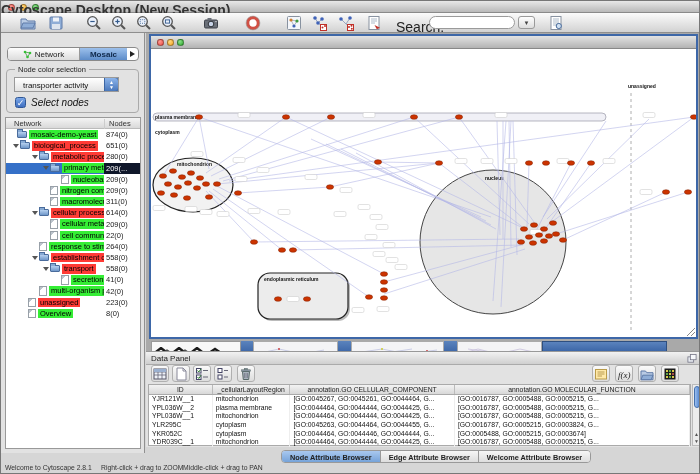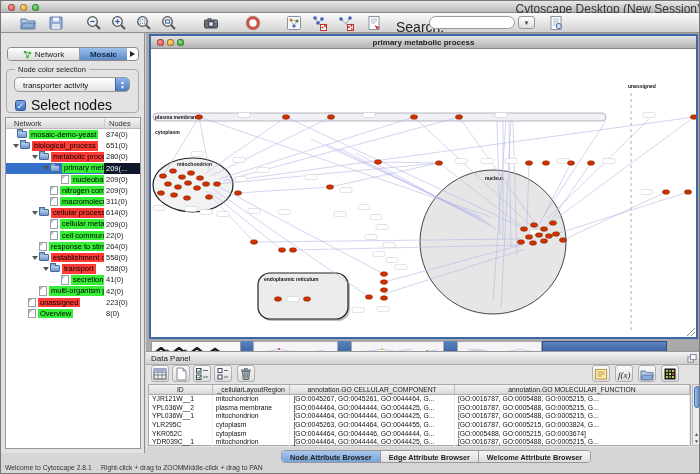--- a/index.html
+++ b/index.html
@@ -1,45 +1,45 @@
 <!DOCTYPE html>
 <html><head>
 <meta charset="utf-8">
 <style>
   html,body{margin:0;padding:0;background:#888;}
   #app{position:relative;width:700px;height:474px;background:#d6d6d6;font-family:"Liberation Sans",sans-serif;overflow:hidden;box-sizing:border-box;border:1px solid #777;}
   *{box-sizing:border-box;}
   
   #titlebar{position:absolute;left:0;top:0;width:700px;height:12px;background:linear-gradient(#e8e8e8,#b9b9b9);border-bottom:1px solid #8a8a8a;border-radius:5px 5px 0 0;}
-  #main-title{position:absolute;left:0;right:0;top:1px;text-align:right;font-size:12px;font-weight:normal;color:#333;}
+  #main-title{position:absolute;left:0;right:0;top:1px;text-align:left;font-size:14px;font-weight:bold;color:#333;}
   .tl{position:absolute;top:2.5px;width:7px;height:7px;border-radius:50%;border:0.5px solid rgba(0,0,0,.35);}
   
   #toolbar{position:absolute;left:0;top:12px;width:700px;height:20px;background:linear-gradient(#fbfbfb,#d2d2d2);border-bottom:1px solid #8e8e8e;}
   .tbtn{position:absolute;top:1px;width:19px;height:18px;display:flex;align-items:center;justify-content:center;}
   .tbtn svg{width:16px;height:16px;}
   #search-label{position:absolute;left:395px;top:6px;font-size:14px;color:#222;}
   #search-input{position:absolute;left:428px;top:3px;width:86px;height:13px;border:1px solid #9a9a9a;border-radius:7px;background:#fff;font-size:8px;padding:0 5px;}
   #search-drop{position:absolute;left:517px;top:3px;width:17px;height:13px;border:1px solid #9a9a9a;border-radius:3px;background:linear-gradient(#fff,#ddd);font-size:6px;color:#444;text-align:center;line-height:12px;}
   
   #control-panel{position:absolute;left:0;top:32px;width:144px;height:420px;background:#e2e2e2;border-right:1px solid #909090;}
   .panel-head{position:relative;height:13px;background:linear-gradient(#f2f2f2,#cfcfcf);border-bottom:1px solid #aaa;font-size:8px;color:#222;padding:2px 0 0 5px;}
   .float-ic{position:absolute;right:4px;top:2px;width:10px;height:9px;}
   #cp-tabs{position:absolute;left:6px;top:14px;width:132px;height:14px;border:1px solid #8a8a8a;border-radius:4px;background:#fff;display:flex;overflow:hidden;}
   #tab-network{width:72px;display:flex;align-items:center;justify-content:center;gap:3px;background:linear-gradient(#fdfdfd,#dcdcdc);border-right:1px solid #999;font-size:8px;color:#222;}
   #tab-mosaic{width:47px;display:flex;align-items:center;justify-content:center;background:linear-gradient(#9cc0ec,#5d8cc9);font-size:8px;font-weight:bold;color:#102a4d;}
   #tab-arrow{flex:1;display:flex;align-items:center;justify-content:center;}
   .net-glyph{width:9px;height:9px;}
   .tri-right{width:0;height:0;border-top:3.5px solid transparent;border-bottom:3.5px solid transparent;border-left:5px solid #222;}
   #groupbox{position:absolute;left:5px;top:36px;width:133px;height:44px;border:1px solid #aaa;border-radius:4px;}
   #groupbox-legend{position:absolute;left:8px;top:-5px;background:#e2e2e2;padding:0 3px;font-size:7.5px;color:#222;}
-  #node-color-dropdown{position:absolute;left:7px;top:7px;width:116px;height:15px;border:1px solid #999;border-radius:5px;background:linear-gradient(#fff,#e3e3e3);font-size:8px;color:#111;padding:2.5px 0 0 8px;overflow:hidden;}
+  #node-color-dropdown{position:absolute;left:7px;top:7px;width:105px;height:15px;border:1px solid #999;border-radius:0;background:linear-gradient(#fff,#e3e3e3);font-size:8px;color:#111;padding:2.5px 0 0 8px;overflow:hidden;}
   #dropdown-stepper{position:absolute;right:-1px;top:-1px;width:15px;height:15px;border-radius:0 4px 4px 0;background:linear-gradient(#8cb4ea,#4a78bc);border:1px solid #3c66a4;color:#fff;font-size:5px;line-height:5px;text-align:center;padding-top:2px;}
   #select-nodes-row{position:absolute;left:8px;top:27px;display:flex;align-items:center;gap:5px;}
   #select-nodes-box{width:11px;height:11px;border-radius:2.5px;background:linear-gradient(#7aa6e8,#3f6fc0);border:1px solid #2f5796;color:#fff;font-size:9px;line-height:10px;text-align:center;}
-  #select-nodes-label{font-size:14px;color:#111;}
+  #select-nodes-label{font-size:10px;color:#111;font-style:italic;}
   #tree-box{position:absolute;left:4px;top:84px;width:136px;height:332px;background:#fff;border:1px solid #999;overflow:hidden;}
   #tree-header{height:11px;background:linear-gradient(#f4f4f4,#d9d9d9);border-bottom:1px solid #bbb;font-size:7.5px;color:#333;position:relative;}
   #tree-header .c1{position:absolute;left:8px;top:1px;}
   #tree-header .c2{position:absolute;left:98px;top:1px;border-left:1px solid #ccc;padding-left:4px;height:11px;}
   .trow{position:relative;height:11.2px;display:flex;align-items:center;font-size:7.5px;white-space:nowrap;overflow:hidden;}
   .trow.sel{background:#3570c8;}
   .arrbox{width:9px;display:flex;justify-content:center;flex:none;}
   .arr{width:0;height:0;border-left:3.5px solid transparent;border-right:3.5px solid transparent;border-top:4.5px solid #555;}
   .fold{width:10px;height:7px;flex:none;background:linear-gradient(#b5d0ef,#6f97c9);border:1px solid #4a6c9c;border-radius:1px;position:relative;}
   .fold:before{content:"";position:absolute;top:-3px;left:-1px;width:4px;height:2px;background:#87aad4;border:1px solid #4a6c9c;border-bottom:none;}
@@ -384,21 +384,20 @@
           <circle cx="40" cy="7" r="1" fill="#c44"></circle>
         </svg>
     </div>
     <div class="strip" style="left:396px;width:125px;background:linear-gradient(#5b83bd,#3d67a8);border:1px solid #2e4f80;"></div>
 
     <div id="net-window">
       <div id="net-titlebar">
         <span class="tl2" style="left:6px;background:radial-gradient(circle at 35% 30%,#ff9a92,#ee4d43);"></span>
         <span class="tl2" style="left:16px;background:radial-gradient(circle at 35% 30%,#ffd87e,#f5a623);"></span>
         <span class="tl2" style="left:26px;background:radial-gradient(circle at 35% 30%,#8ce08a,#2fab2f);"></span>
-        <div id="net-title">primary metabolic process</div>
       </div>
       <div id="canvas-wrap">
         <svg id="net-svg" width="545" height="288" viewBox="0 0 545 288">
             <rect x="2" y="64" width="453" height="8" rx="4" fill="#f0f0f6" stroke="#9a9aa8" stroke-width="0.7"></rect>
             <text x="4" y="70" font-size="5" font-weight="bold" fill="#111">plasma membrane</text>
             <text x="4" y="85" font-size="5" font-weight="bold" fill="#111">cytoplasm</text>
             <ellipse cx="342" cy="193" rx="73" ry="72" fill="#e6e6e6" stroke="#444" stroke-width="1"></ellipse>
             <text x="334" y="131" font-size="5" font-weight="bold" fill="#111">nucleus</text>
             <ellipse cx="42" cy="136" rx="40" ry="27" fill="#f2f2f2" stroke="#222" stroke-width="1.2"></ellipse>
             <text x="26" y="117" font-size="5" font-weight="bold" fill="#111">mitochondrion</text>

